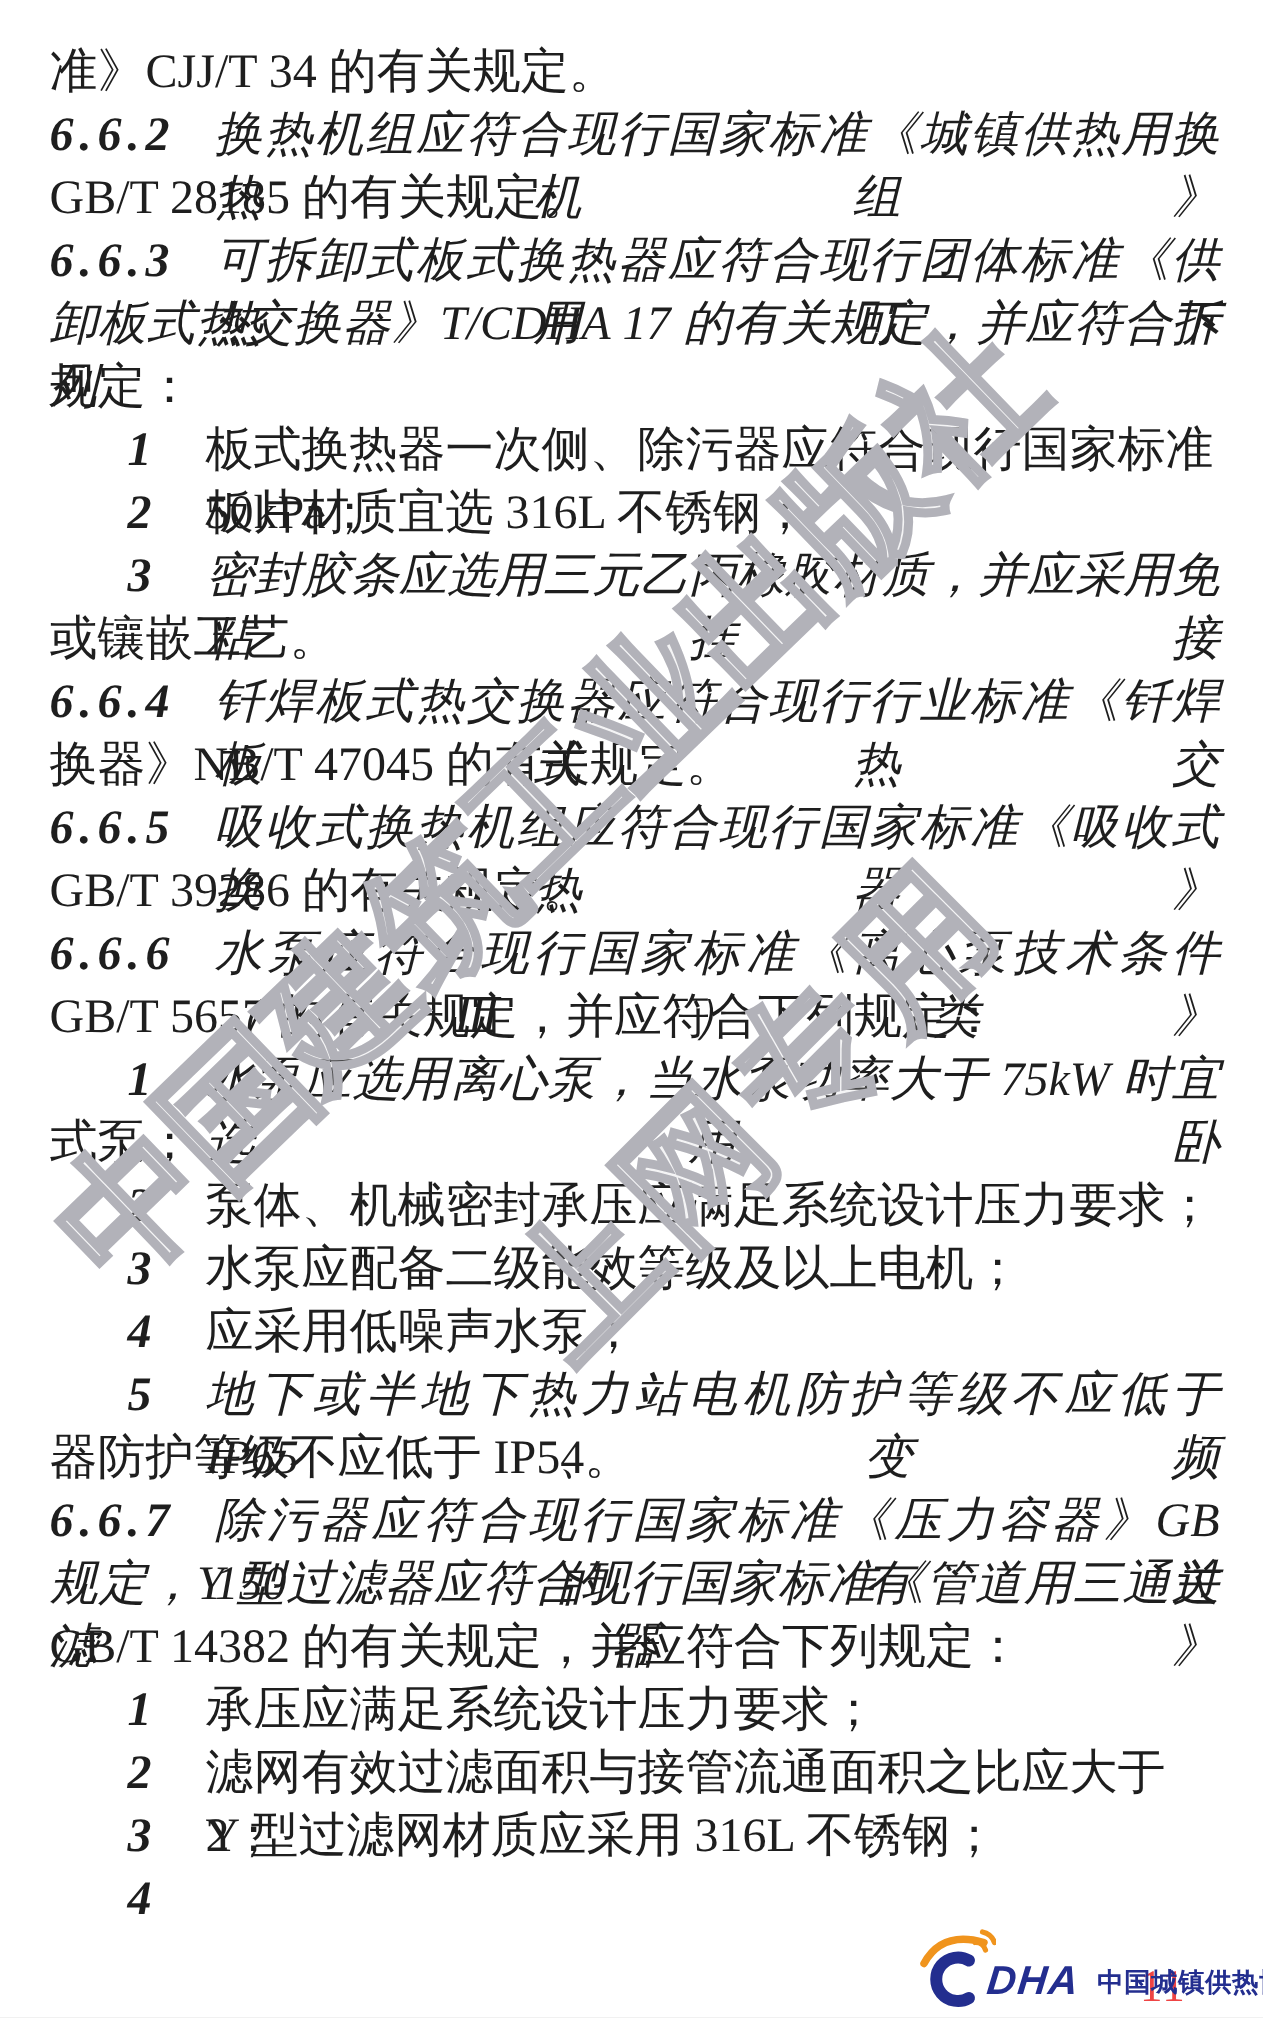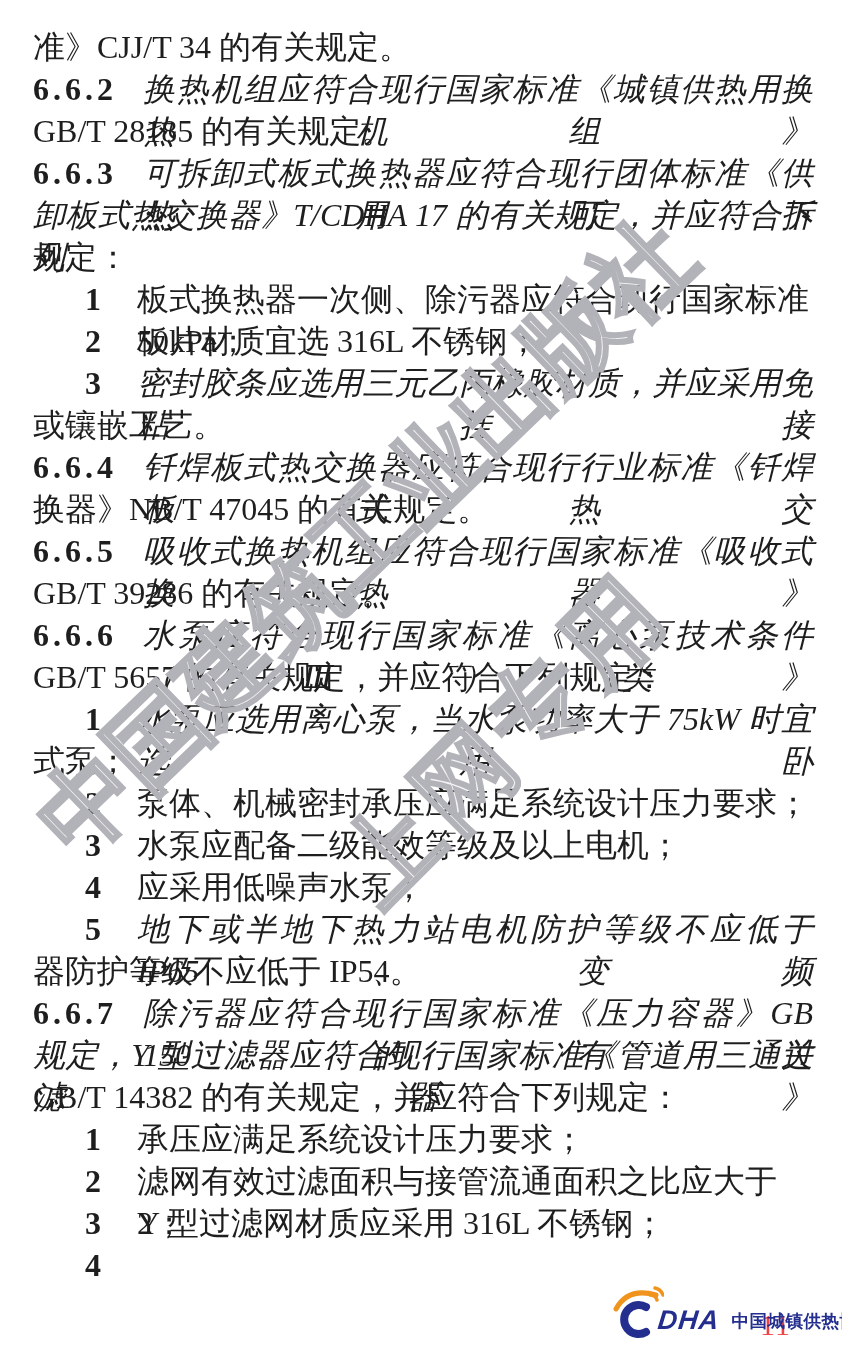--- a/index.html
+++ b/index.html
@@ -13,21 +13,21 @@
     color:#1e1e1e;
   }
   .text-layer{
     position:absolute;left:33px;top:26px;width:780px;z-index:1;
   }
   .line{
     display:flex;
     height:42px;line-height:42px;
     font-size:32px;
   }
-  .ln-num{font-weight:bold;flex:0 0 auto;}
+  .ln-num{font-weight:bold;flex:0 0 auto;font-style:italic;}
   .ln-num.sec{letter-spacing:4px;margin-right:26px;}
   .ln-num.item{margin-left:52px;width:18px;margin-right:34px;}
   .ln-text{flex:1 1 auto;text-align:left;}
   .ln-text.j{text-align:justify;text-align-last:justify;font-style:italic;}
   
   .wm{
     position:absolute;z-index:3;pointer-events:none;
     font-family:"DejaVu Serif","Liberation Serif",serif;
     font-weight:bold;white-space:nowrap;
     color:rgba(205,205,210,0.22);

